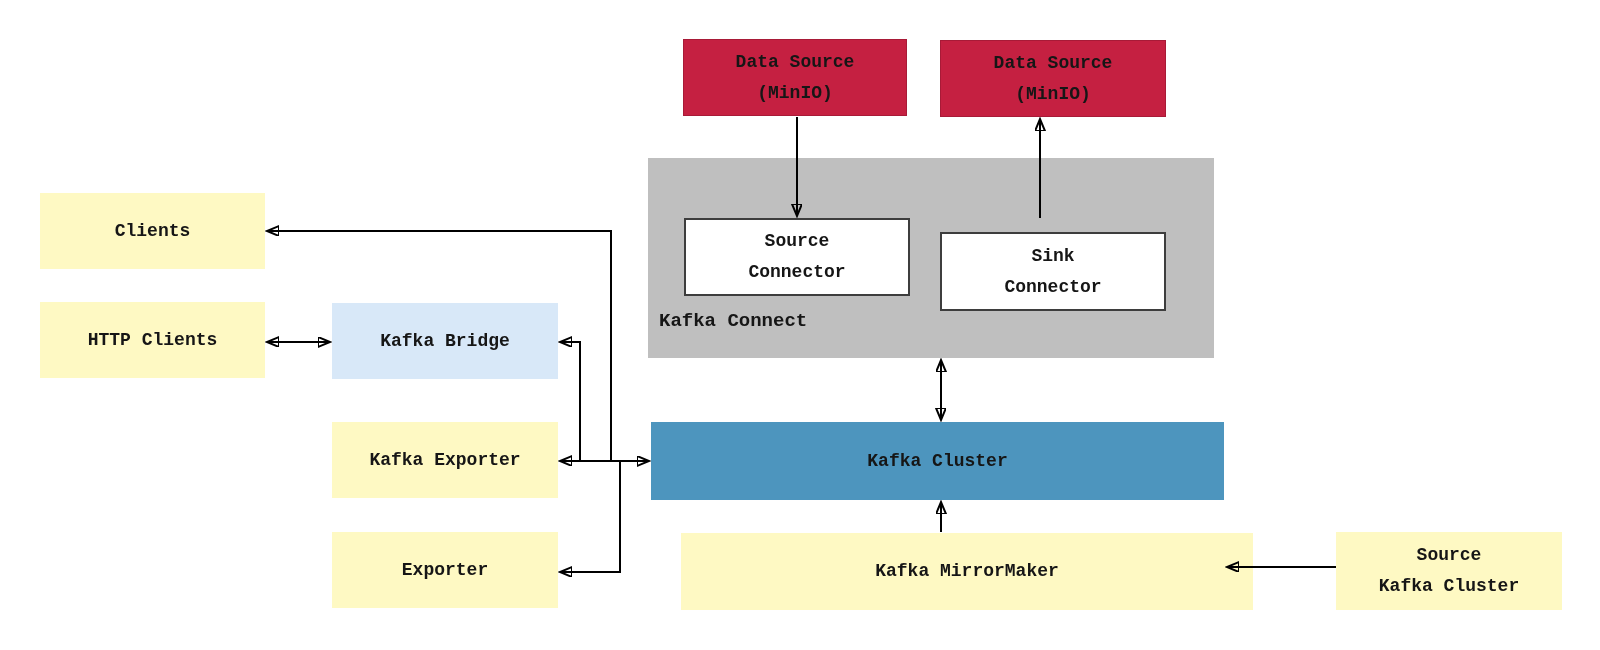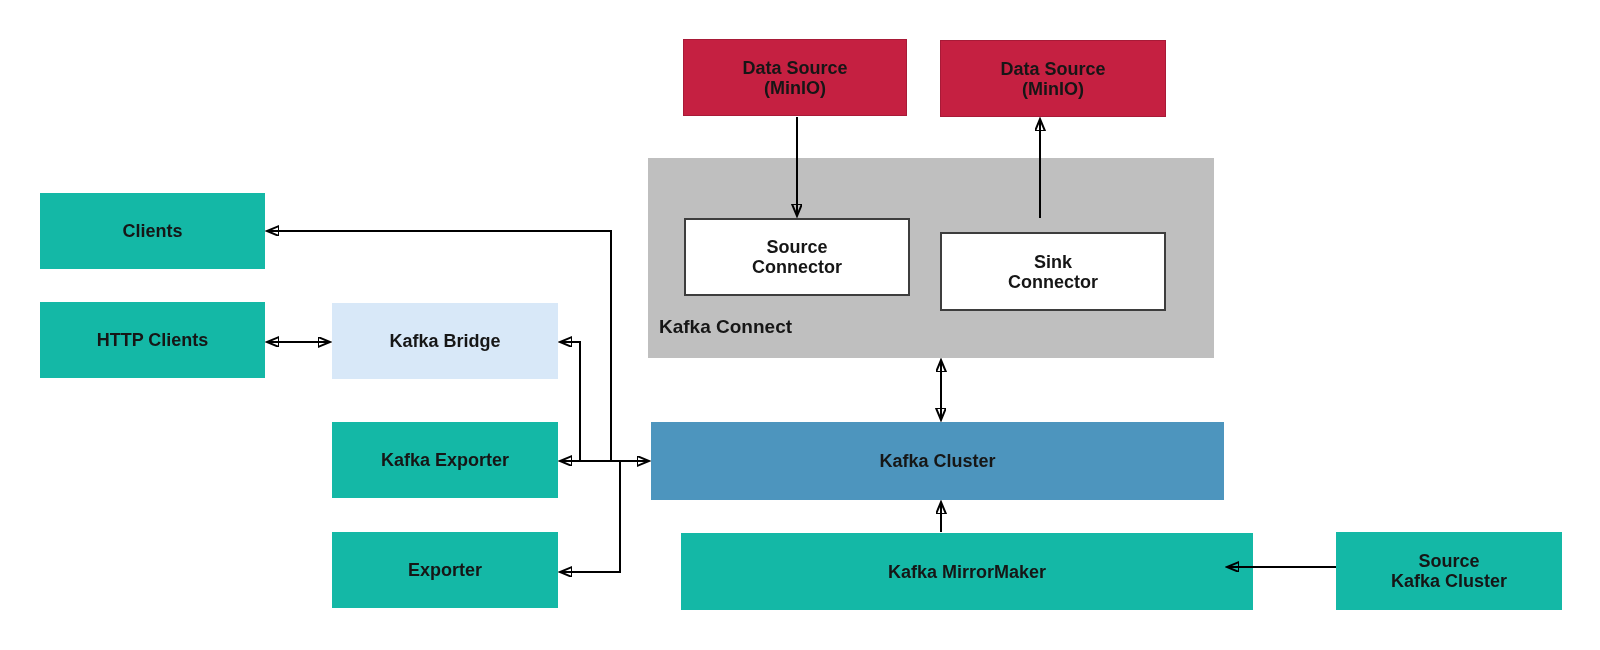--- a/index.html
+++ b/index.html
@@ -18,24 +18,25 @@
   .box {
     position: absolute;
     display: flex;
     align-items: center;
     justify-content: center;
     text-align: center;
     box-sizing: border-box;
     font-size: 18px;
     font-weight: 600;
     color: #161616;
-    line-height: 20px;
+    line-height: 31px;
+    font-family: Liberation Mono, monospace;
   }
   .box-label { white-space: pre-line; }
-  .neutral   { background: #14b8a6; }
+  .neutral   { background: #fef9c3; }
   .bridge    { background: #D8E8F8; }
   .datasource{ background: #C52041; border: 1px solid #A81A37; }
   .connect   { background: #BFBFBF; }
   .cluster   { background: #4D95BE; }
   .connector { background: #ffffff; border: 2px solid #3d3d3d; }
 
   
   #n-clients        { left: 40px;  top: 193px; width: 225px; height: 76px; }
   #n-http-clients   { left: 40px;  top: 302px; width: 225px; height: 76px; }
   #n-kafka-bridge   { left: 332px; top: 303px; width: 226px; height: 76px; }

